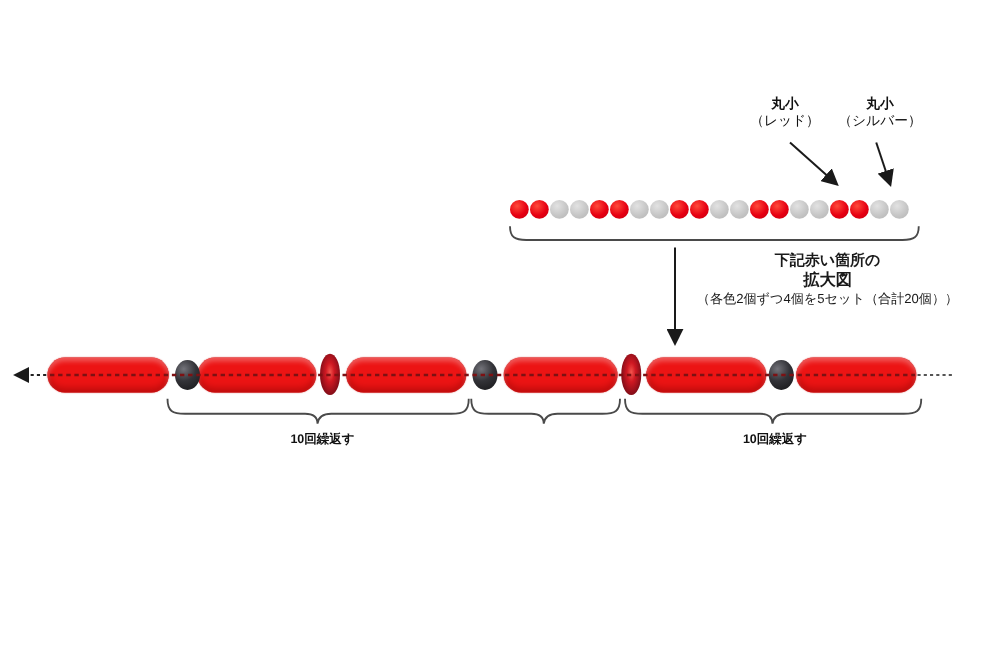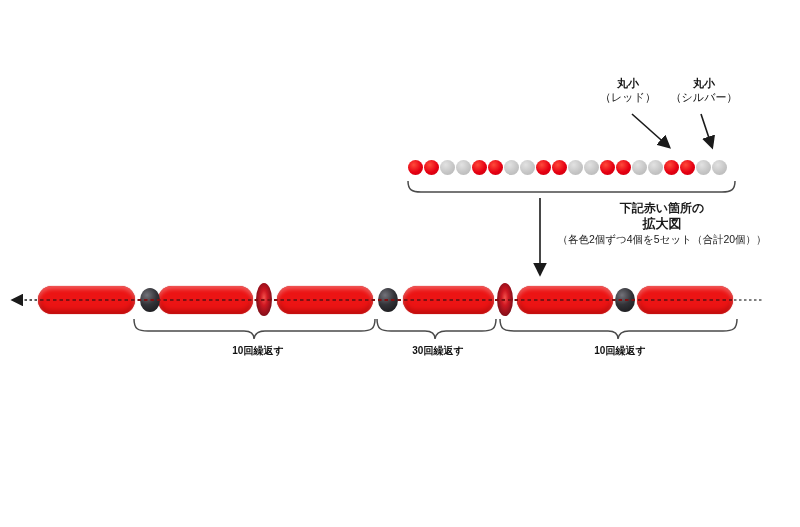--- a/index.html
+++ b/index.html
@@ -129,16 +129,15 @@
     <line x1="540" y1="198" x2="540" y2="274" stroke="#1a1a1a" stroke-width="1.6" marker-end="url(#arr)"></line>
 
     <path d="M134,319 C134,329 138,331 148,331 L244,331 Q254,331 254,339 Q255,331 265,331 L361,331 C371,331 375,329 375,319" fill="none" stroke="#4a4a4a" stroke-width="1.5"></path>
 
     <path d="M377,319 C377,329 381,331 391,331 L425,331 Q435,331 435,339 Q436,331 446,331 L482,331 C492,331 496,329 496,319" fill="none" stroke="#4a4a4a" stroke-width="1.5"></path>
 
     <path d="M500,319 C500,329 504,331 514,331 L608,331 Q618,331 618,339 Q619,331 629,331 L723,331 C733,331 737,329 737,319" fill="none" stroke="#4a4a4a" stroke-width="1.5"></path>
   </svg>
 
   <div class="repeat-label" id="repeat-1">10回繰返す</div>
-  <div class="repeat-label" id="repeat-2">30回繰返す</div>
   <div class="repeat-label" id="repeat-3">10回繰返す</div>
 
 </div>
 
 </body></html>

